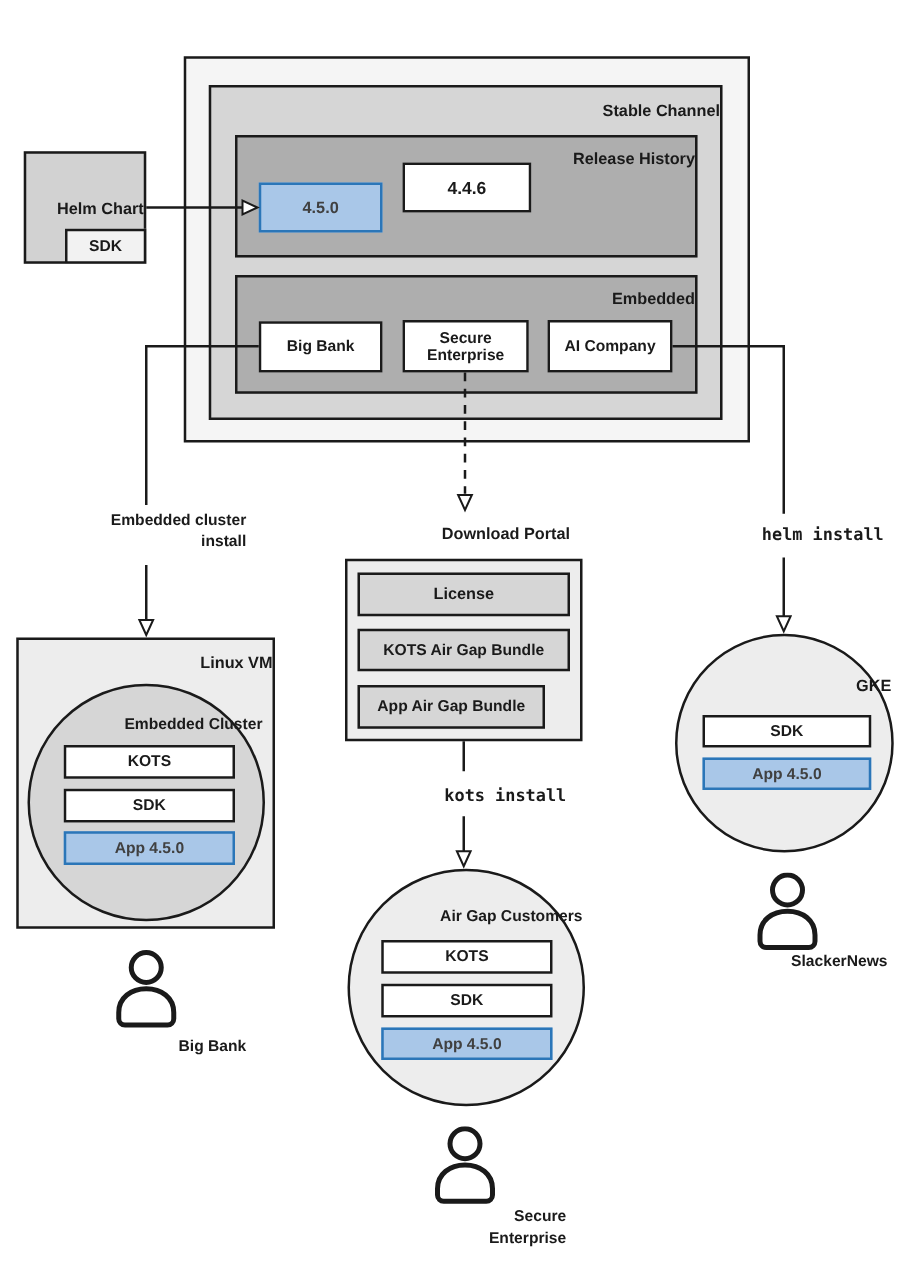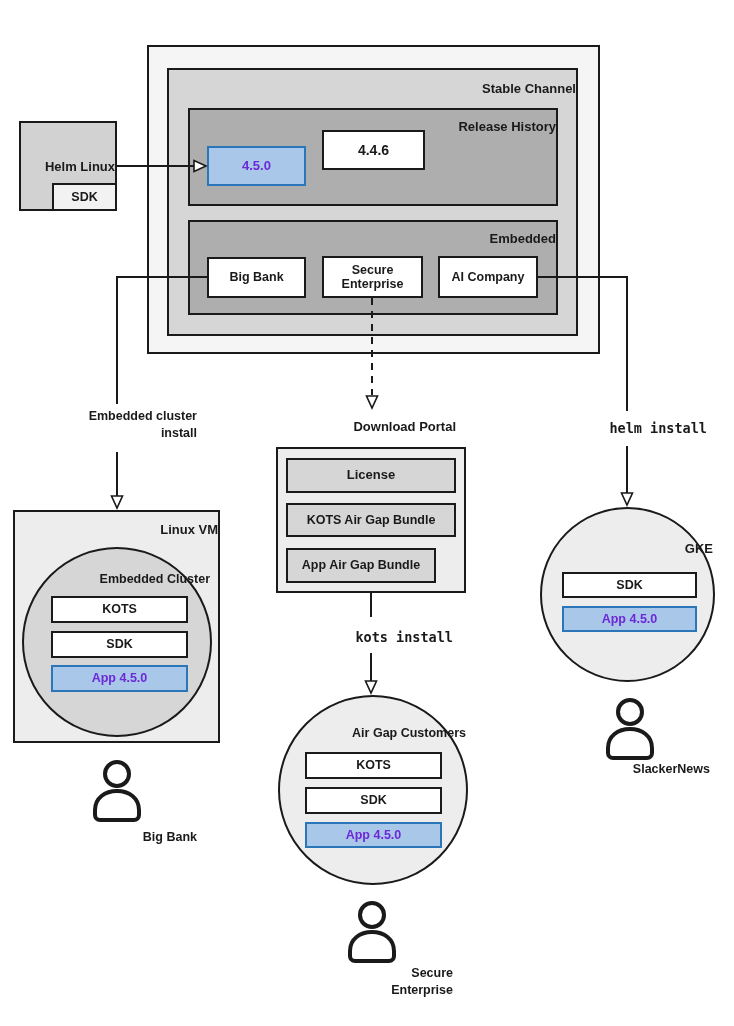--- a/index.html
+++ b/index.html
@@ -7,21 +7,21 @@
           font-family:"Liberation Sans",sans-serif;color:#1a1a1a;overflow:hidden;}
   .abs{position:absolute;box-sizing:border-box;}
   .frame{border:2px solid #1a1a1a;}
   .box{border:2px solid #1a1a1a;background:#fff;display:flex;align-items:center;justify-content:center;
        text-align:center;font-weight:700;font-size:12.5px;line-height:1.15;}
   .lbl{position:absolute;left:0;right:0;text-align:right;font-weight:700;font-size:12.5px;}
   .title{position:absolute;text-align:center;font-weight:700;font-size:13.5px;}
   .circle{border-radius:50%;}
   .mono{font-family:"DejaVu Sans Mono",monospace;font-size:13.5px;font-weight:700;}
   .pre{white-space:pre-line;}
-  .hl{background:#a9c7e8;border-color:#2b76b8;color:#6d28d9;}
+  .hl{background:#a9c7e8;border-color:#2b76b8;color:#404040;}
   .grayrow{background:#d6d6d6;}
   svg.overlay{position:absolute;left:0;top:0;z-index:10;pointer-events:none;}
   svg.overlay path{stroke:#1a1a1a;stroke-width:2;fill:none;}
   svg.overlay polygon{fill:#ffffff;stroke:#1a1a1a;stroke-width:1.6;}
   .person{position:absolute;}
 </style>
 </head>
 <body>
 
 <div class="canvas">
@@ -41,21 +41,21 @@
       <div class="abs frame" style="left:19px;top:150px;width:370px;height:95px;background:#aeaeae;">
         <div class="lbl" style="top:9px;font-size:13px;">Embedded</div>
         <div class="abs box" style="left:17px;top:35px;width:99px;height:41px;">Big Bank</div>
         <div class="abs box" style="left:132px;top:34px;width:101px;height:42px;padding:0 6px;">Secure Enterprise</div>
         <div class="abs box" style="left:248px;top:34px;width:100px;height:42px;">AI Company</div>
       </div>
     </div>
   </div>
 
   <div class="abs frame" style="left:19px;top:121px;width:98px;height:90px;background:#d2d2d2;">
-    <div class="lbl" style="top:36px;font-size:13px;">Helm Linux</div>
+    <div class="lbl" style="top:36px;font-size:13px;">Helm Chart</div>
     <div class="abs box" style="left:31px;top:60px;width:65px;height:28px;background:#f2f2f2;">SDK</div>
   </div>
 
   <div class="lbl pre" style="left:37px;top:408px;width:160px;line-height:1.35;">Embedded cluster
 install</div>
 
   <div class="abs frame" style="left:13px;top:510px;width:207px;height:233px;background:#ededed;">
     <div class="lbl" style="top:10px;font-size:13px;">Linux VM</div>
     <div class="abs frame circle" style="left:7px;top:35px;width:190px;height:190px;background:#d6d6d6;">
       <div class="lbl" style="top:23px;font-size:12.5px;">Embedded Cluster</div>

